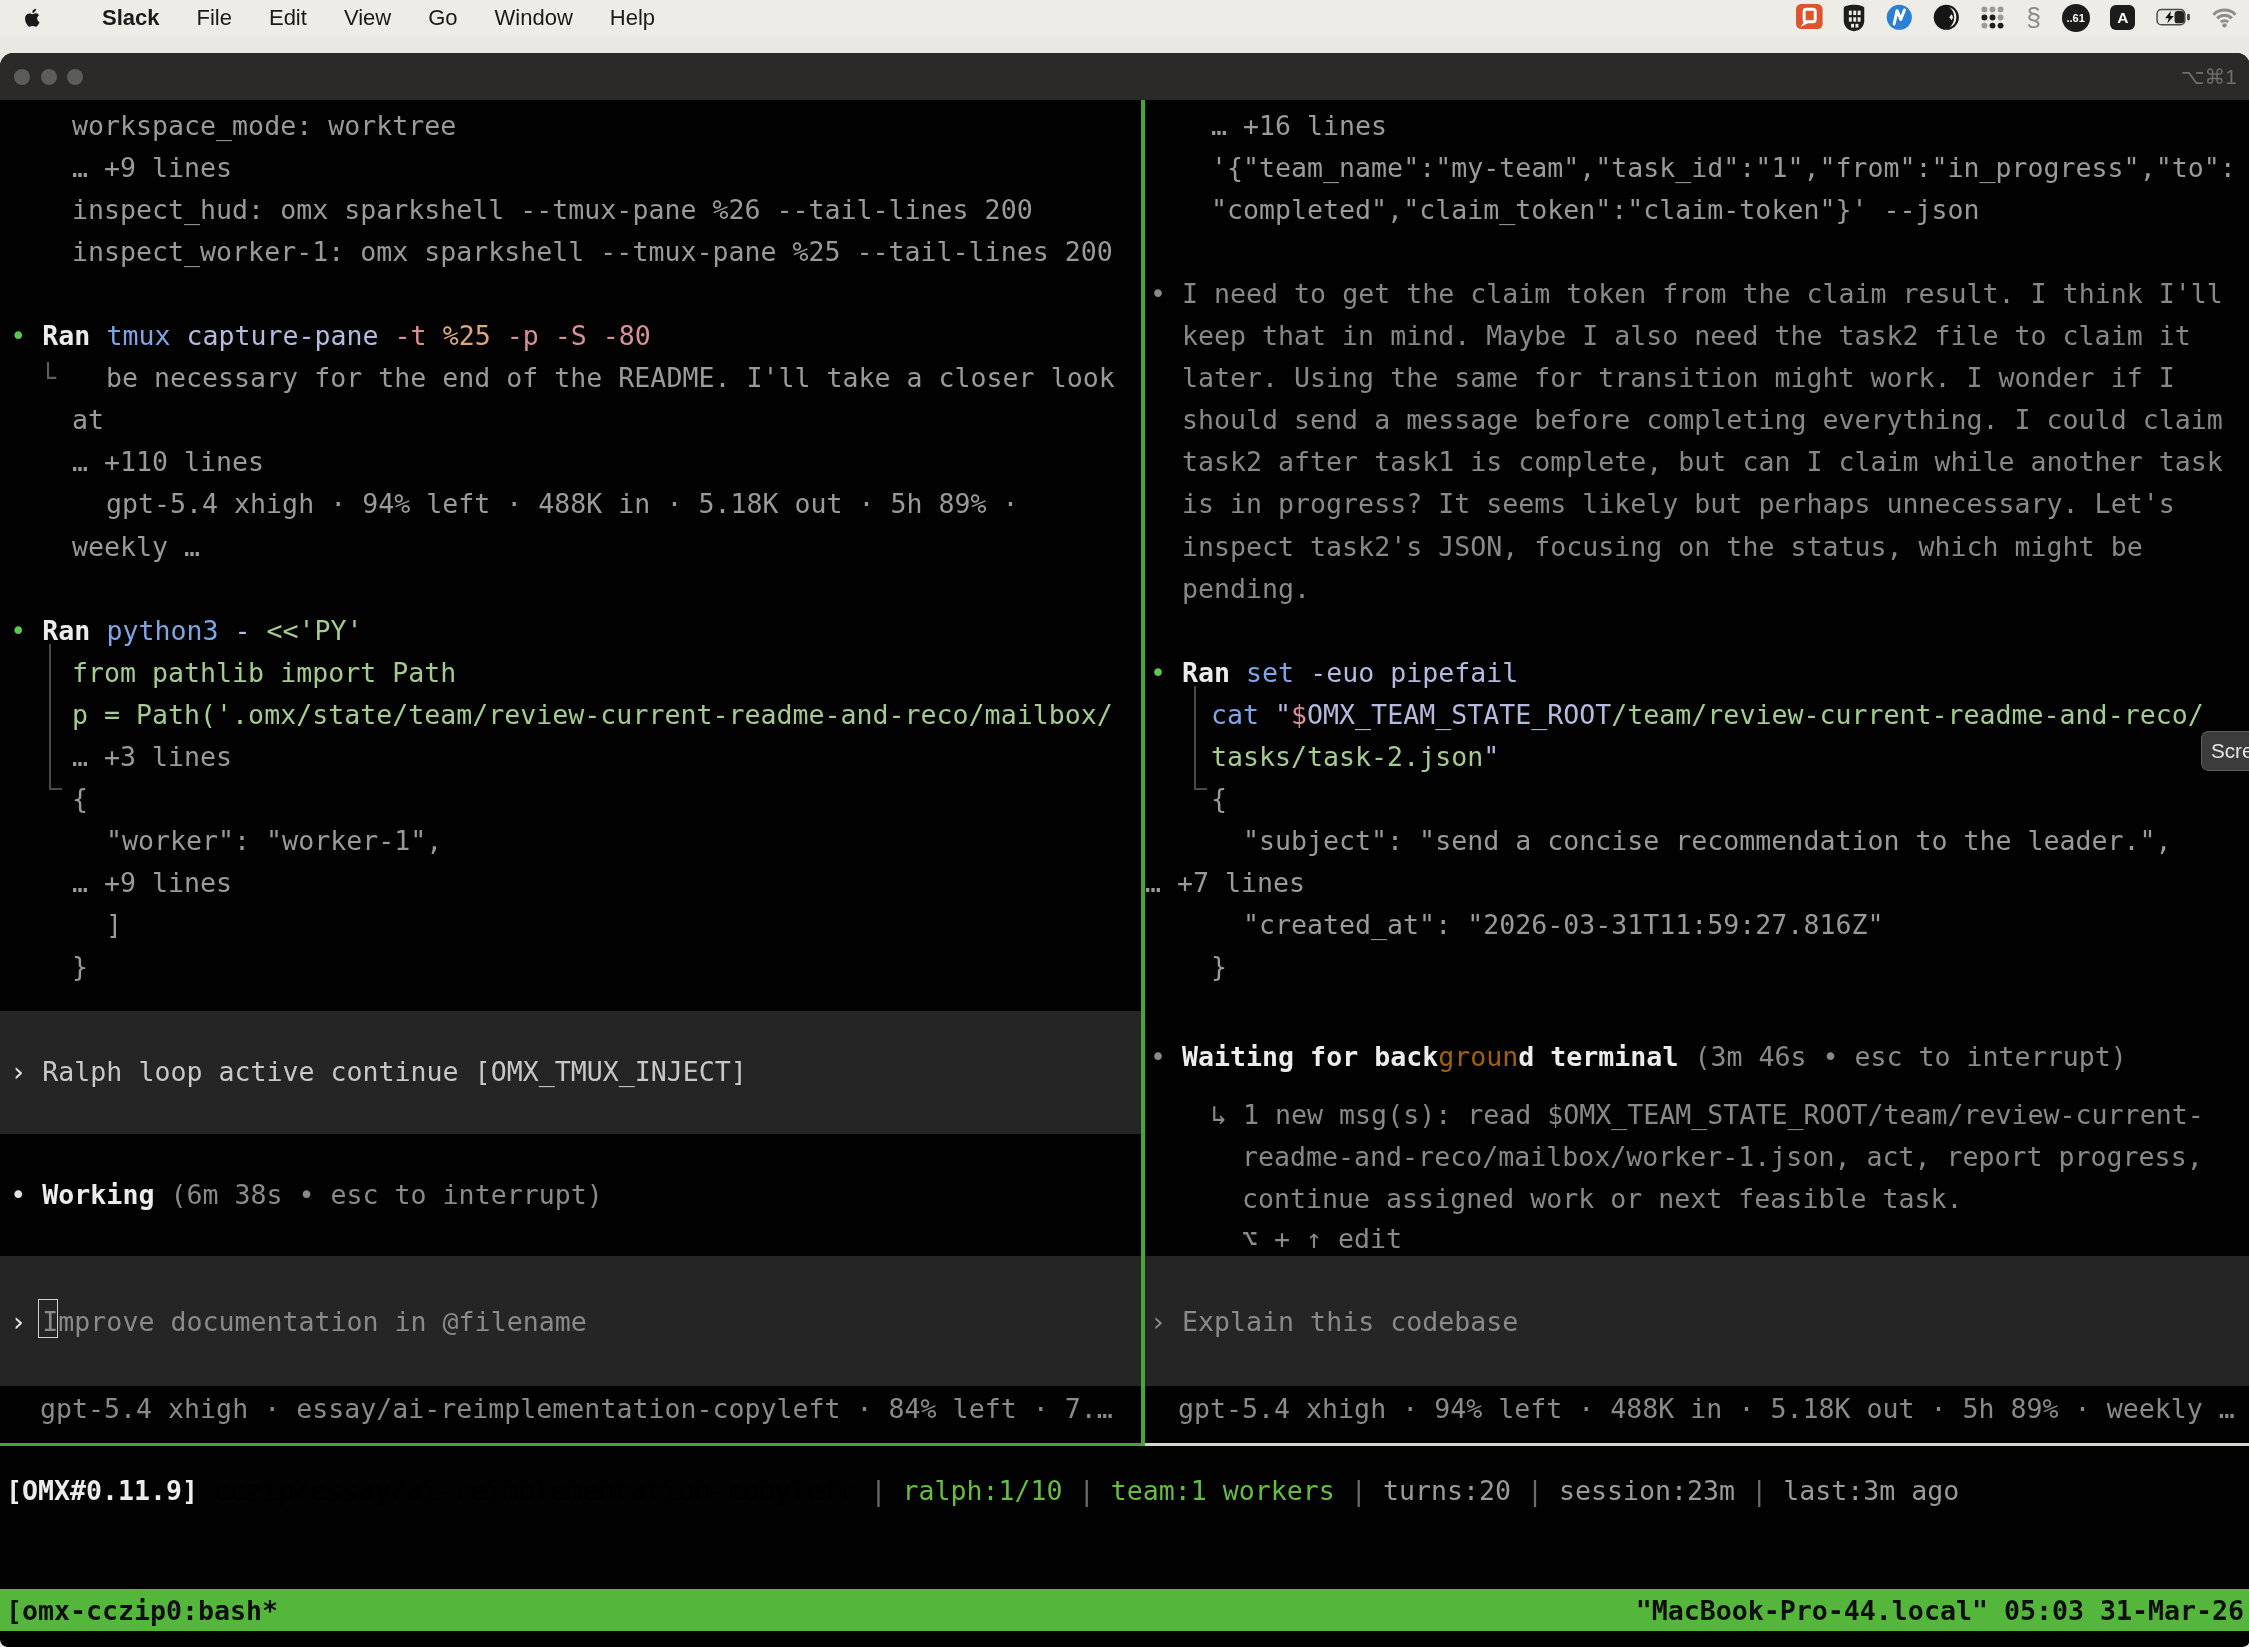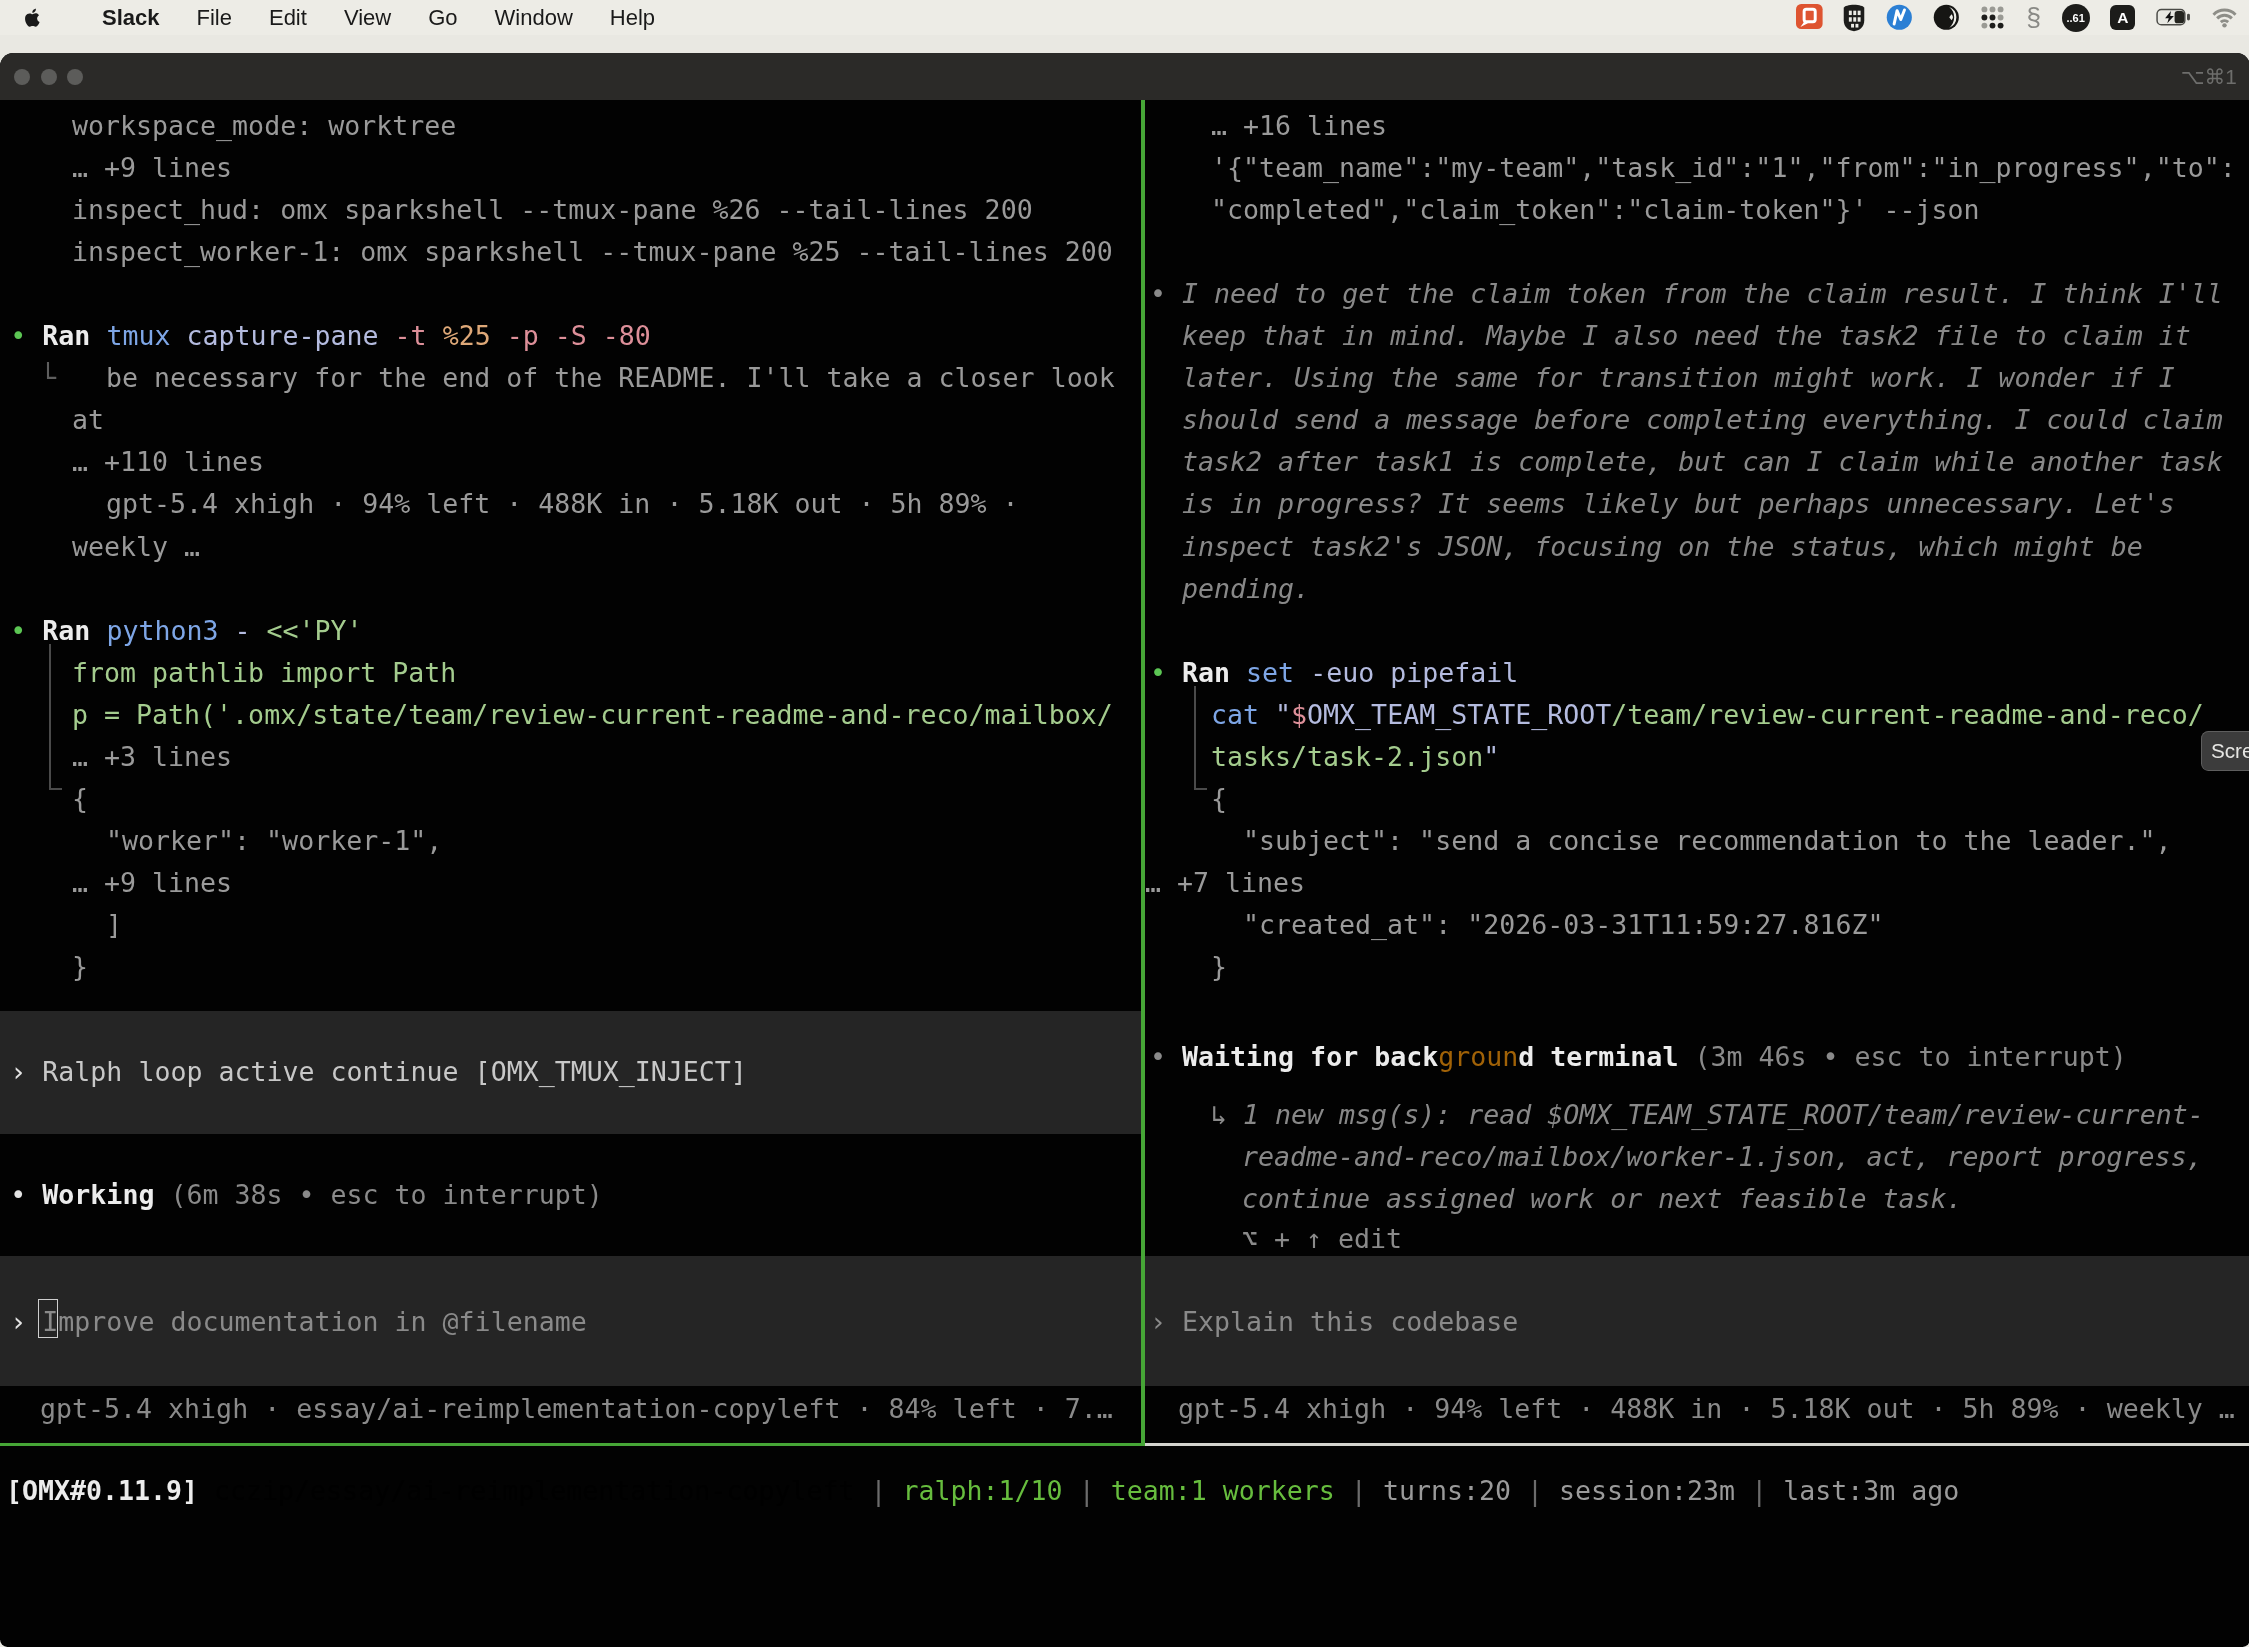--- a/index.html
+++ b/index.html
@@ -45,21 +45,21 @@
   .s-w{color:#ECECEC;font-weight:bold;}
   .s-W{color:#E4E4E4;}
   .s-sh{color:#a16207;font-weight:normal;}
   .s-b{color:#7EA6E6;}
   .s-l{color:#B4BBDF;}
   .s-p{color:#DD8F99;}
   .s-o{color:#DEA878;}
   .s-g{color:#A4CC8E;}
   .s-t{color:#9A9A9A;}
   .s-d{color:#8A8A8A;}
-  .s-i{color:#888888;font-style:italic;}
+  .s-i{color:#888888;}
   .s-lt{color:#C8C8C8;}
   .s-c{color:#000000;}
   .s-G{color:#67BD3E;}
   .s-bg{color:#5CC654;}
   .s-bd{color:#8A8A8A;}
   .s-sep{color:#6C6C6C;}
   .s-cor{color:#5E5E5E;}
   #cursor{position:absolute;left:38px;top:1299px;width:17.7px;height:37px;
     border:1.5px solid #CFCFCF;background:transparent;}
   #tooltip{position:absolute;left:2201px;top:731px;width:59px;height:40px;background:#3C3C3C;
@@ -239,15 +239,19 @@
       <div class="trow" style="left: 1150px; top: 1301px;"><span class="s-d">› </span><span class="s-d">Explain this codebase</span></div>
       <div class="trow" style="left: 1178px; top: 1388px;"><span class="s-d">gpt-5.4 xhigh · 94% left · 488K in · 5.18K out · 5h 89% · weekly …</span></div>
     </div>
   <div id="bottom-line">
       <div class="trow" style="left: 5.9px; top: 1470px;"><span class="s-w">[OMX#0.11.9] </span><span class="s-c">cczip/essay/ai-reimplementation-copyleft </span><span class="s-sep">| </span><span class="s-G">ralph:1/10 </span><span class="s-sep">| </span><span class="s-G">team:1 workers </span><span class="s-sep">| </span><span class="s-t">turns:20 </span><span class="s-sep">| </span><span class="s-t">session:23m </span><span class="s-sep">| </span><span class="s-t">last:3m ago</span></div>
     </div>
 
   <div id="cursor"></div>
   <div id="tooltip">Scre</div>
 
+  <div id="tmuxbar">
+    <span>[omx-cczip0:bash*</span>
+    <span>"MacBook-Pro-44.local" 05:03 31-Mar-26</span>
+  </div>
 
 </div>
 
 
 </body></html>

